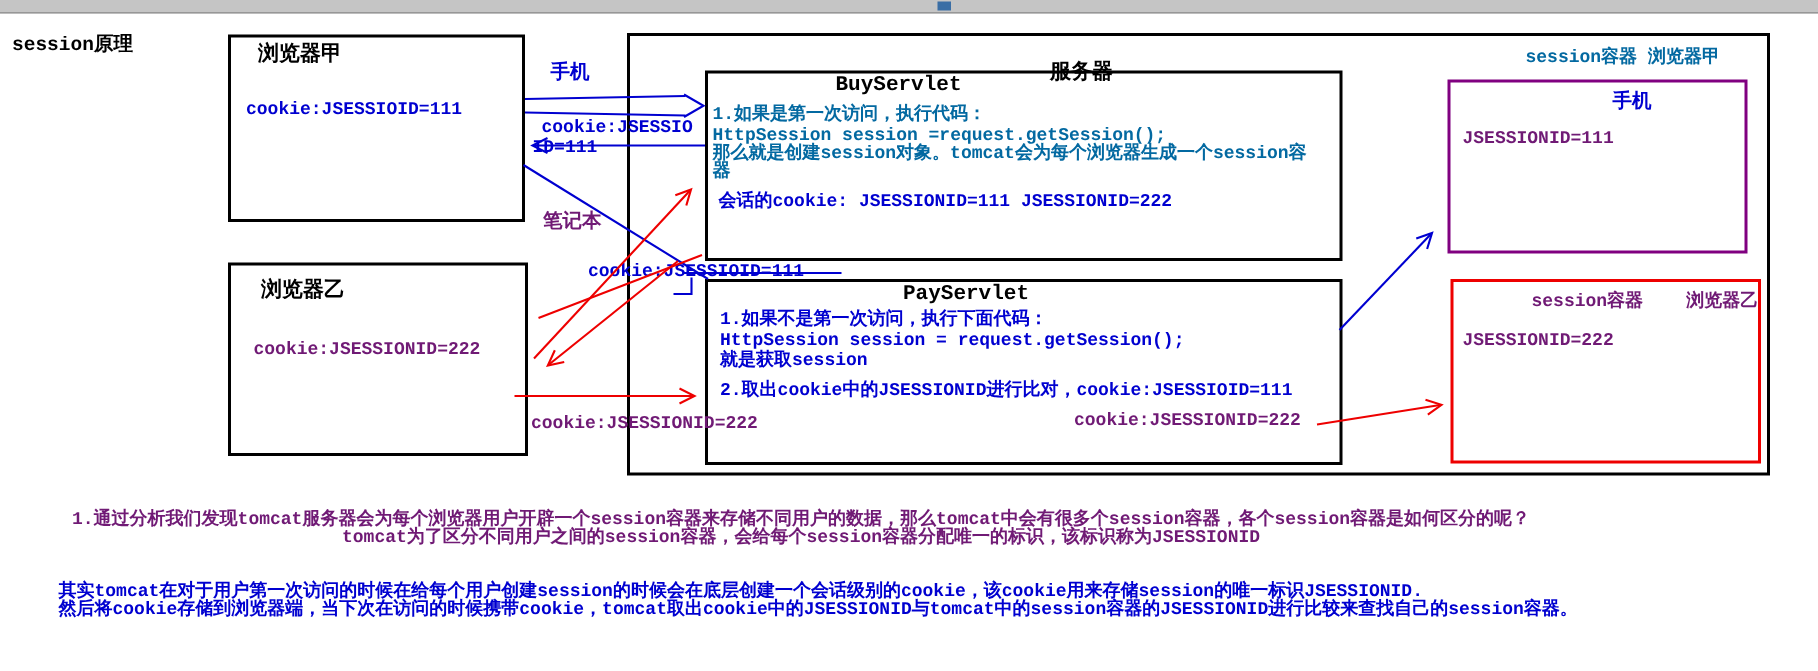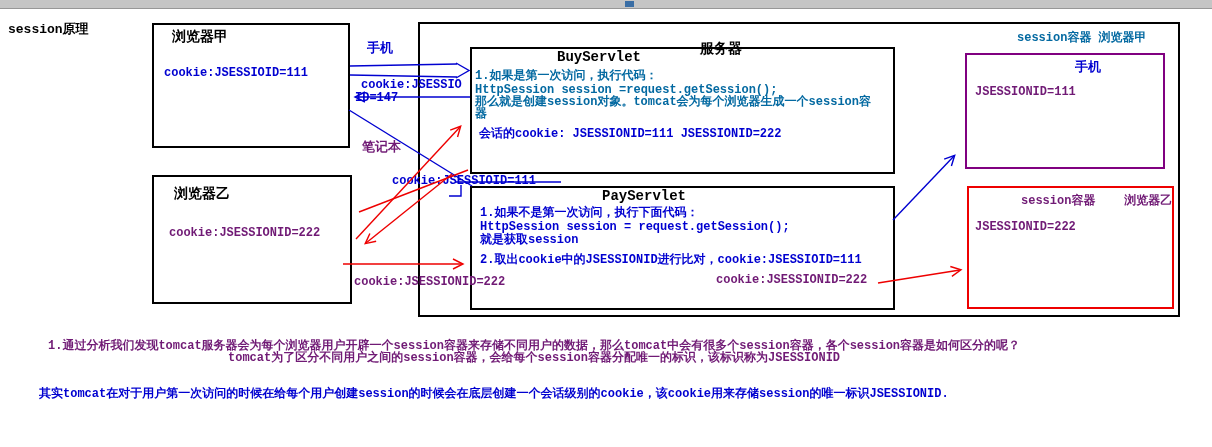--- a/index.html
+++ b/index.html
@@ -70,31 +70,32 @@
     <div class="t s12 red" style="left:8px;top:31px;">JSESSIONID=111</div>
   </div>
 
   <div class="box" style="left:967px;top:186px;width:203px;height:119px;border-color:#ee0000;">
     <div class="t s12 red" style="left:24px;top:7px;margin-left:28px;">session容器    浏览器乙</div>
     <div class="t s12 red" style="left:6px;top:33px;">JSESSIONID=222</div>
   </div>
 
   <div class="t s13 blue" style="left:367px;top:42px;">手机</div>
   <div class="t s12 blue" style="left:361px;top:79px;">cookie:JSESSIO</div>
-  <div class="t s12 blue" style="left:355px;top:92px;">ID=147</div>
+  <div class="t s12 blue" style="left:355px;top:92px;">ID=111</div>
   <div class="t s13 red" style="left:362px;top:141px;">笔记本</div>
   <div class="t s12 blue" style="left:392px;top:175px;">cookie:JSESSIOID=111</div>
   <div class="t s12 red" style="left:354px;top:276px;">cookie:JSESSIONID=222</div>
 
   <div class="note red" style="left:48px;top:340px;">
     <div>1.通过分析我们发现tomcat服务器会为每个浏览器用户开辟一个session容器来存储不同用户的数据，那么tomcat中会有很多个session容器，各个session容器是如何区分的呢？</div>
     <div>tomcat为了区分不同用户之间的session容器，会给每个session容器分配唯一的标识，该标识称为JSESSIONID</div>
   </div>
   <div class="note blue" style="left:39px;top:388px;">
     <div>其实tomcat在对于用户第一次访问的时候在给每个用户创建session的时候会在底层创建一个会话级别的cookie，该cookie用来存储session的唯一标识JSESSIONID.</div>
+    <div>然后将cookie存储到浏览器端，当下次在访问的时候携带cookie，tomcat取出cookie中的JSESSIONID与tomcat中的session容器的JSESSIONID进行比较来查找自己的session容器。</div>
   </div>
 
   <svg class="arrows" viewBox="0 0 1212 447">
     <defs>
       <marker id="mb" markerWidth="14" markerHeight="14" refX="10" refY="6" orient="auto" markerUnits="userSpaceOnUse">
         <path d="M1,1 L11,6 L1,11" fill="none" stroke="#0000d0" stroke-width="1.4"></path>
       </marker>
       <marker id="mr" markerWidth="14" markerHeight="14" refX="10" refY="6" orient="auto" markerUnits="userSpaceOnUse">
         <path d="M1,1 L11,6 L1,11" fill="none" stroke="#ee0000" stroke-width="1.4"></path>
       </marker>

